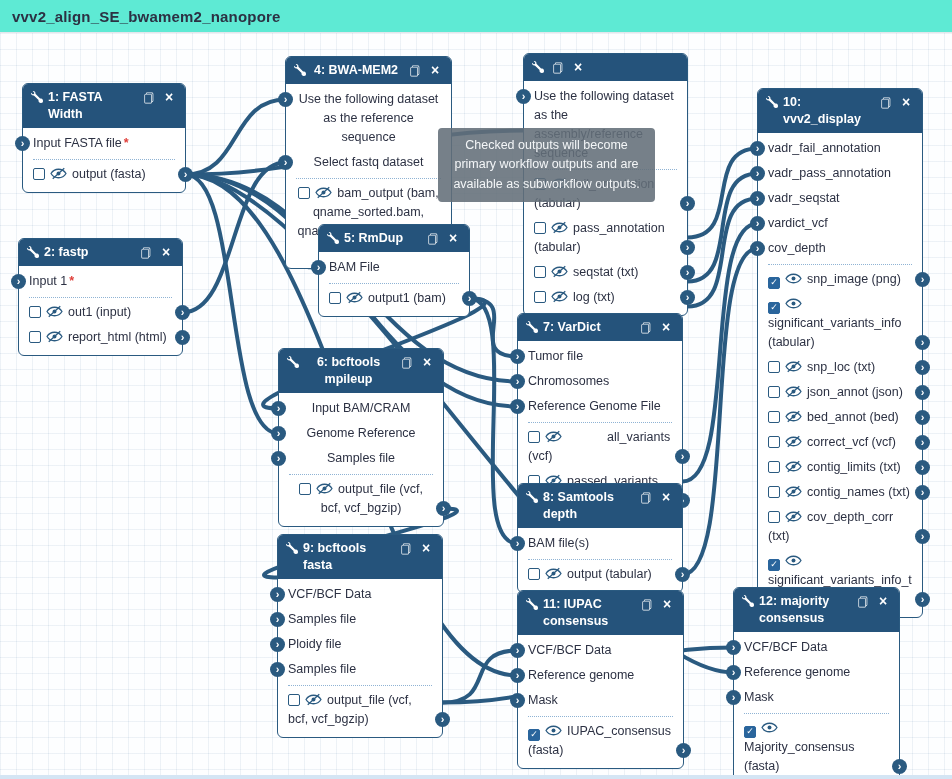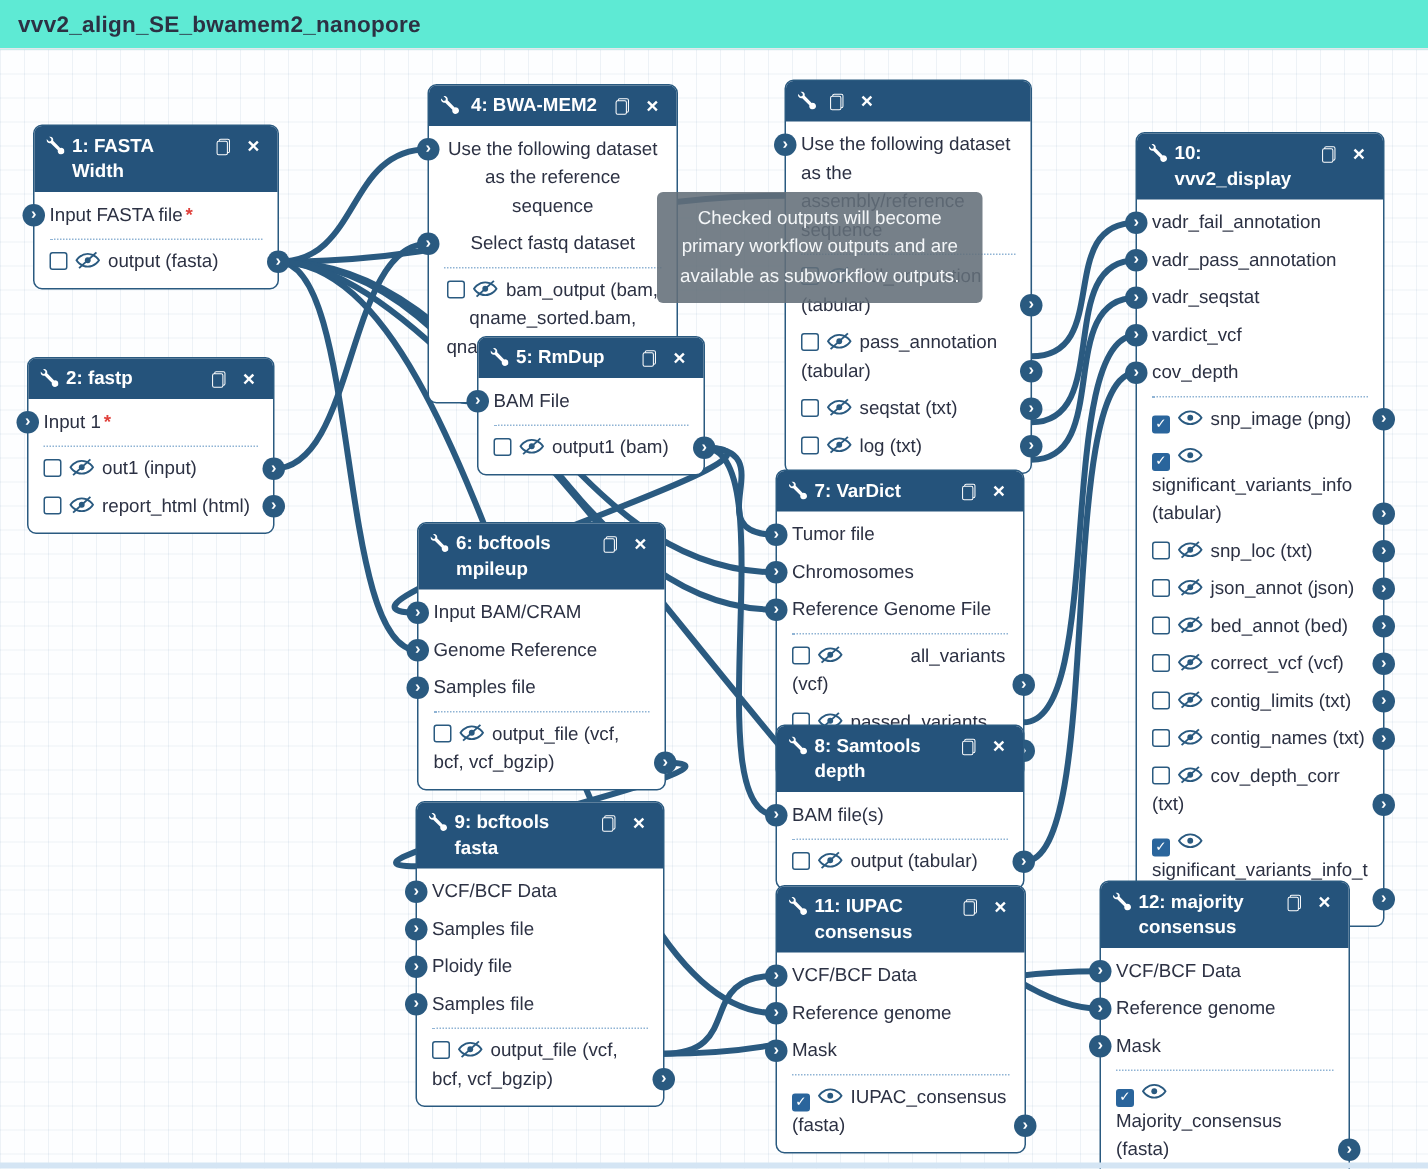--- a/index.html
+++ b/index.html
@@ -208,21 +208,21 @@
       <div class="node-body">
         <div class="row"><span class="term term-in">›</span><span>BAM File</span></div>
         <div class="sep"></div>
         <div class="row"><span class="cbox"></span><span><svg class="eye" width="17" height="13" viewBox="0 0 20 14">
               <path d="M1.2 7s3-5 8.8-5 8.8 5 8.8 5-3 5-8.8 5S1.2 7 1.2 7z" fill="none" stroke="#2a5a80" stroke-width="1.5"></path>
               <circle cx="10" cy="7" r="2.3" fill="#2a5a80"></circle>
               <line x1="3.2" y1="13.2" x2="16.8" y2="0.8" stroke="#2a5a80" stroke-width="1.5"></line>
             </svg></span><span style="overflow-wrap: anywhere;">output1 (bam)</span><span class="term term-out">›</span></div>
       </div>
     </div>
-    <div class="node" style="left: 278px; top: 348px; width: 166px;">
+    <div class="node" style="left: 278px; top: 348px; width: 166px; text-align: center;">
       <div class="node-header">
         <span class="wrench">
           <svg width="12" height="12" viewBox="0 0 16 16">
             <path fill="#fff" d="M.102 2.223A3.004 3.004 0 0 0 3.78 5.897l6.341 6.252A3.003 3.003 0 0 0 13 16a3 3 0 1 0-.851-5.878L5.897 3.781A3.004 3.004 0 0 0 2.223.1l2.141 2.142L4 4l-1.757.364L.102 2.223z"></path>
           </svg>
         </span>
         <span class="ntitle">6: bcftools mpileup</span>
         <span class="hicon">
           <svg width="11" height="12" viewBox="0 0 16 16">
             <path fill="#fff" d="M13 0H6a2 2 0 0 0-2 2 2 2 0 0 0-2 2v10a2 2 0 0 0 2 2h7a2 2 0 0 0 2-2 2 2 0 0 0 2-2V2a2 2 0 0 0-2-2zm0 13V4a2 2 0 0 0-2-2H5a1 1 0 0 1 1-1h7a1 1 0 0 1 1 1v10a1 1 0 0 1-1 1zM3 4a1 1 0 0 1 1-1h7a1 1 0 0 1 1 1v10a1 1 0 0 1-1 1H4a1 1 0 0 1-1-1V4z"></path>

